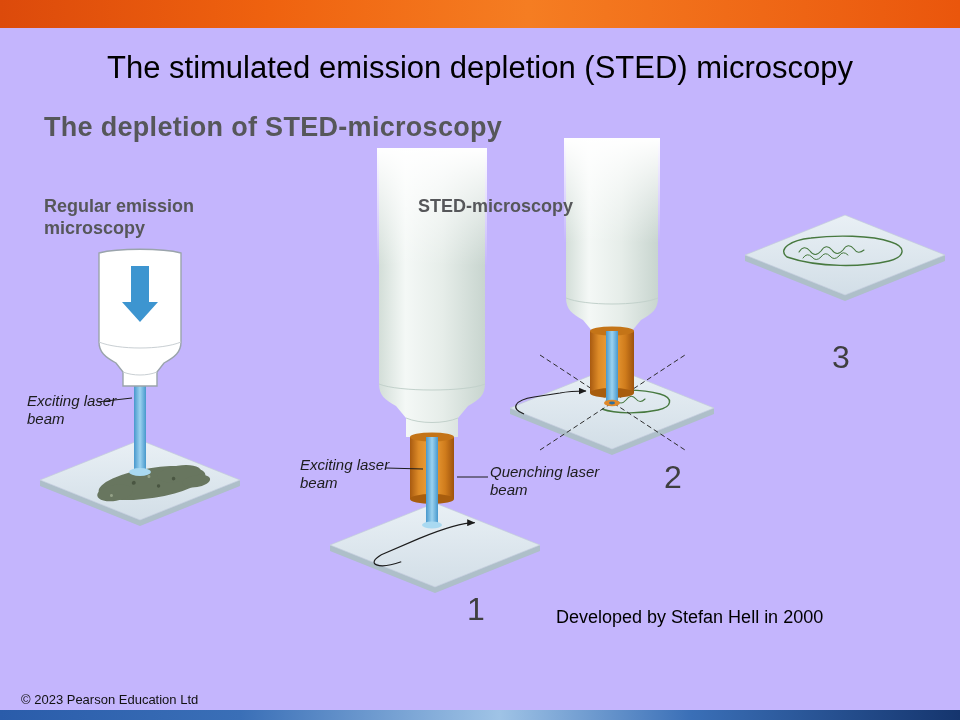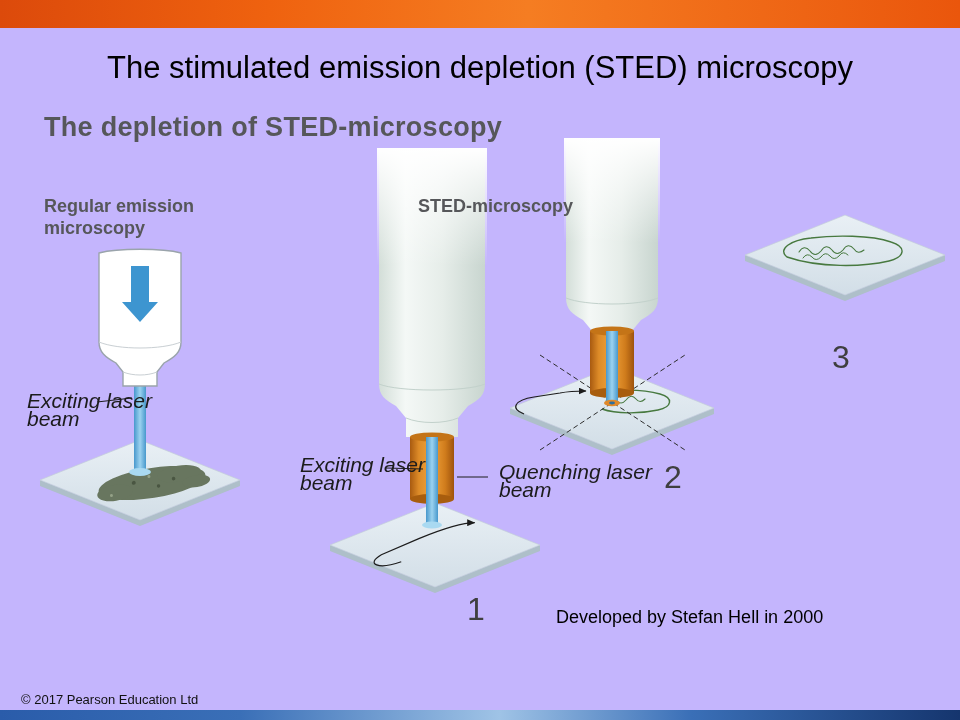--- a/index.html
+++ b/index.html
@@ -10,24 +10,24 @@
   .bottom-bar{position:absolute;left:0;top:710px;width:960px;height:10px;
            background:linear-gradient(90deg,#2a5caa 0%,#3a6fb7 25%,#9fc3e6 52%,#3a6fb7 72%,#15356e 100%);}
   .slide-title{position:absolute;left:0;top:50px;width:100%;text-align:center;
            font-size:31px;color:#000;}
   .art{position:absolute;left:0;top:0;}
   .txt{position:absolute;color:#56575a;}
   .heading{left:44px;top:112px;font-size:27px;font-weight:600;letter-spacing:.3px;}
   .lbl{font-size:18px;font-weight:600;line-height:22px;}
   .lbl-regular{left:44px;top:195px;}
   .lbl-sted{left:372px;top:195px;margin-left:46px;}
-  .callout{font-style:italic;font-size:21px;line-height:18px;color:#1c1c1c;font-weight:400;}
+  .callout{font-style:italic;font-size:15px;line-height:18px;color:#1c1c1c;font-weight:400;}
   .co-left{left:27px;top:392px;}
   .co-mid{left:300px;top:456px;}
-  .co-quench{left:490px;top:463px;margin-left:9px;}
+  .co-quench{left:490px;top:463px;}
   .stepnum{font-size:32px;color:#3f3f3f;}
   .n1{left:467px;top:591px;}
   .n2{left:664px;top:459px;}
   .n3{left:832px;top:339px;}
   .credit{left:44px;top:630px;font-size:12px;color:#242424;}
   .developed{position:absolute;left:556px;top:607px;font-size:18px;color:#000;}
   .pearson{position:absolute;left:21px;top:692px;font-size:13px;color:#111;}
 </style>
 </head>
 <body>
@@ -164,16 +164,16 @@
   <div class="txt callout co-quench">
     <div>Quenching laser</div>
     <div>beam</div>
   </div>
 
   <div class="txt stepnum n1">1</div>
   <div class="txt stepnum n2">2</div>
   <div class="txt stepnum n3">3</div>
 
   <div class="developed">Developed by Stefan Hell in 2000</div>
-  <div class="pearson">© 2017 Pearson Education Ltd</div>
+  <div class="pearson">© 2023 Pearson Education Ltd</div>
 
   <div class="bottom-bar"></div>
 </div>
 
 </body></html>

